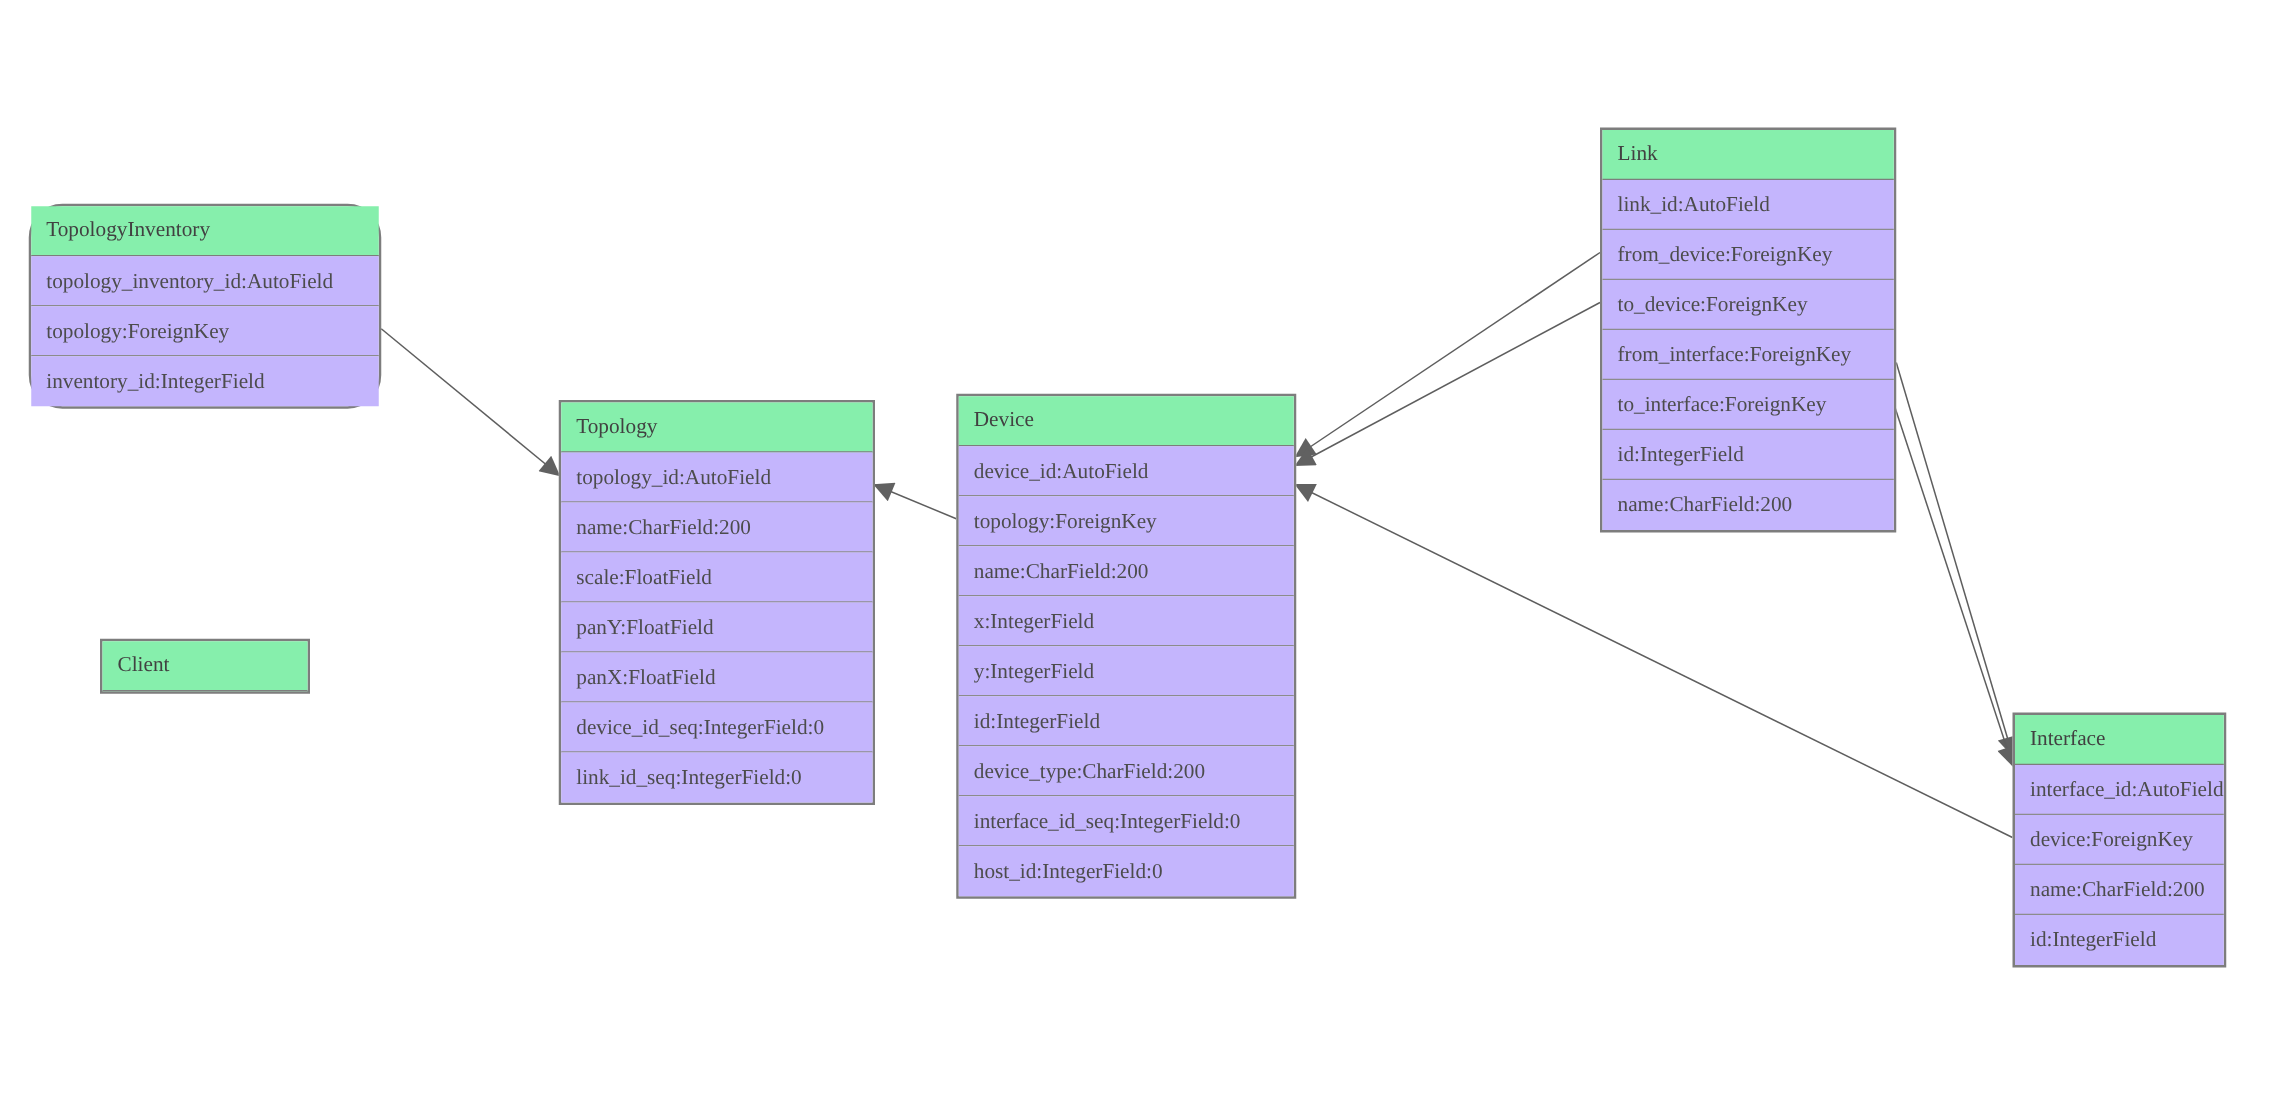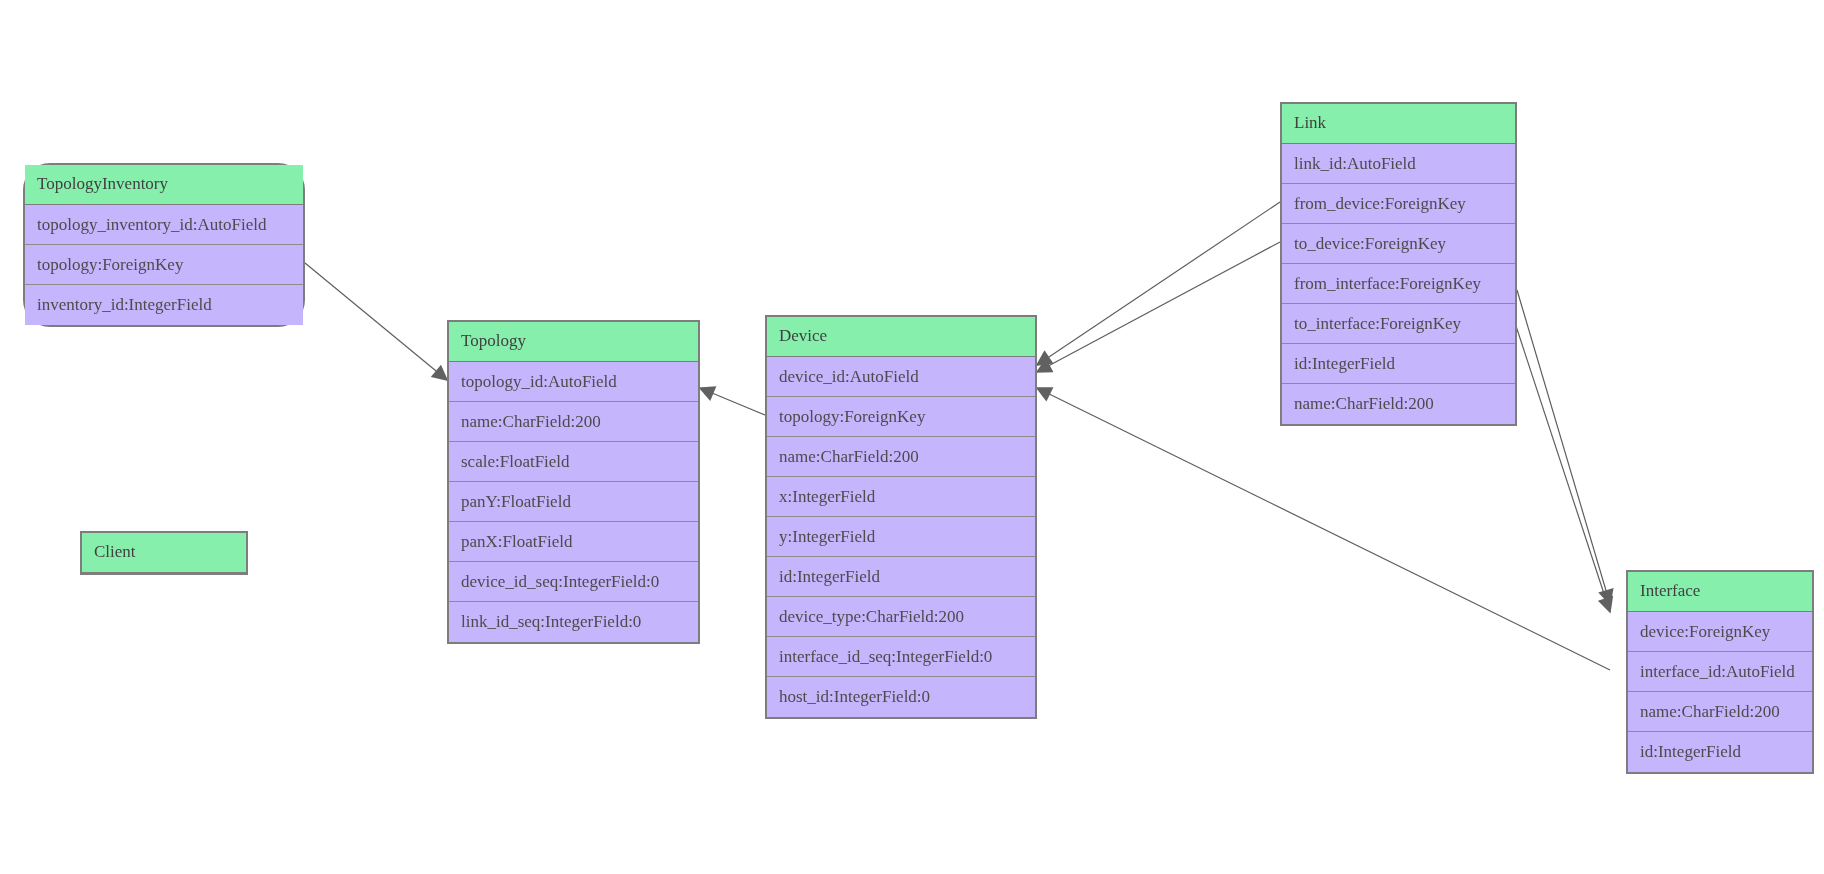--- a/index.html
+++ b/index.html
@@ -89,21 +89,21 @@
     <div class="entity" style="left: 447px; top: 320px; width: 253px;">
       <div class="entity-header">Topology</div>
       <div class="entity-row">topology_id:AutoField</div>
       <div class="entity-row">name:CharField:200</div>
       <div class="entity-row">scale:FloatField</div>
       <div class="entity-row">panY:FloatField</div>
       <div class="entity-row">panX:FloatField</div>
       <div class="entity-row">device_id_seq:IntegerField:0</div>
       <div class="entity-row">link_id_seq:IntegerField:0</div>
     </div>
-    <div class="entity" style="left: 80px; top: 531px; width: 168px;">
+    <div class="entity" style="left: 80px; top: 511px; width: 168px;">
       <div class="entity-header">Client</div>
     </div>
     <div class="entity" style="left: 765px; top: 315px; width: 272px;">
       <div class="entity-header">Device</div>
       <div class="entity-row">device_id:AutoField</div>
       <div class="entity-row">topology:ForeignKey</div>
       <div class="entity-row">name:CharField:200</div>
       <div class="entity-row">x:IntegerField</div>
       <div class="entity-row">y:IntegerField</div>
       <div class="entity-row">id:IntegerField</div>
@@ -114,20 +114,20 @@
     <div class="entity" style="left: 1280px; top: 102px; width: 237px;">
       <div class="entity-header">Link</div>
       <div class="entity-row">link_id:AutoField</div>
       <div class="entity-row">from_device:ForeignKey</div>
       <div class="entity-row">to_device:ForeignKey</div>
       <div class="entity-row">from_interface:ForeignKey</div>
       <div class="entity-row">to_interface:ForeignKey</div>
       <div class="entity-row">id:IntegerField</div>
       <div class="entity-row">name:CharField:200</div>
     </div>
-    <div class="entity" style="left: 1610px; top: 570px; width: 188px; margin-left: 16px;">
+    <div class="entity" style="left: 1610px; top: 570px; width: 171px;">
       <div class="entity-header">Interface</div>
+      <div class="entity-row">interface_id:AutoField</div>
       <div class="entity-row">device:ForeignKey</div>
-      <div class="entity-row">interface_id:AutoField</div>
       <div class="entity-row">name:CharField:200</div>
       <div class="entity-row">id:IntegerField</div>
     </div>
   </div>
 
 </body></html>

